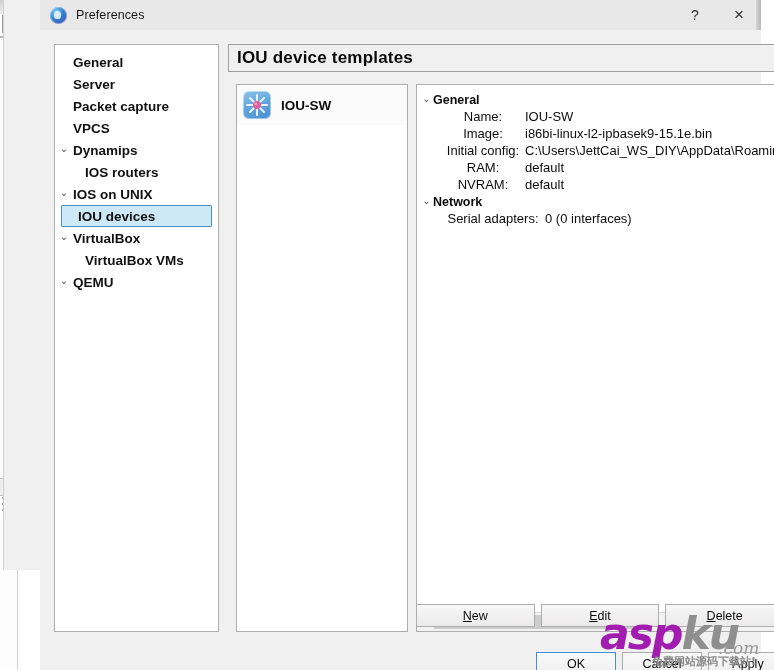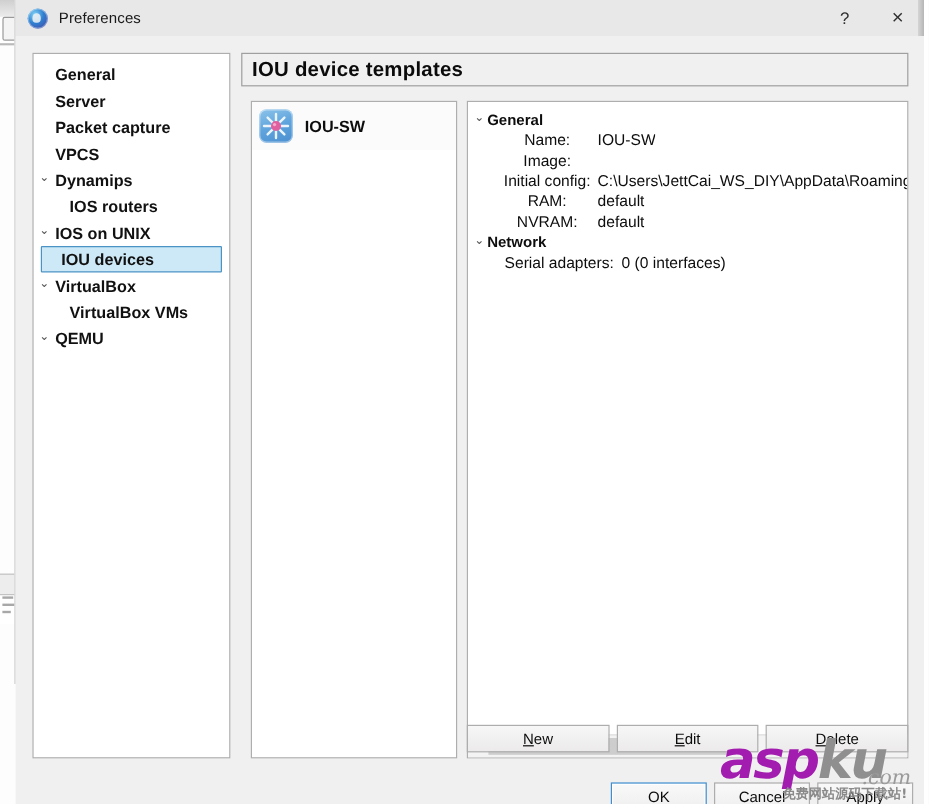--- a/index.html
+++ b/index.html
@@ -63,26 +63,27 @@
   }
   #frag-bottom {
     left: 0; top: 520px; width: 17px; height: 150px;
     background: #fdfdfd;
     border-right: 1px solid #d2d2d2;
   }
 
   
   #dialog {
     position: absolute;
-    left: 12px; top: 0;
+    left: 3px; top: 0;
     width: 758px;
     height: 570px;
     background: #f0f0f0;
     border-left: 1px solid #cfcfcf;
     box-sizing: border-box;
+    padding-left: 36px;
   }
 
   
   #titlebar {
     position: relative;
     height: 30px;
     background: #e8e8e8;
     display: flex;
     align-items: center;
   }
@@ -554,20 +555,21 @@
           <div class="prop-group-header">
                 <span class="chev">⌄</span>
                 <span>General</span>
               </div>
               <div class="prop-row">
                 <span class="prop-key">Name:</span>
                 <span class="prop-val">IOU-SW</span>
               </div>
               <div class="prop-row">
                 <span class="prop-key">Image:</span>
+                <span class="prop-val">i86bi-linux-l2-ipbasek9-15.1e.bin</span>
               </div>
               <div class="prop-row">
                 <span class="prop-key">Initial config:</span>
                 <span class="prop-val">C:\Users\JettCai_WS_DIY\AppData\Roaming\GN</span>
               </div>
               <div class="prop-row">
                 <span class="prop-key">RAM:</span>
                 <span class="prop-val">default</span>
               </div>
               <div class="prop-row">

